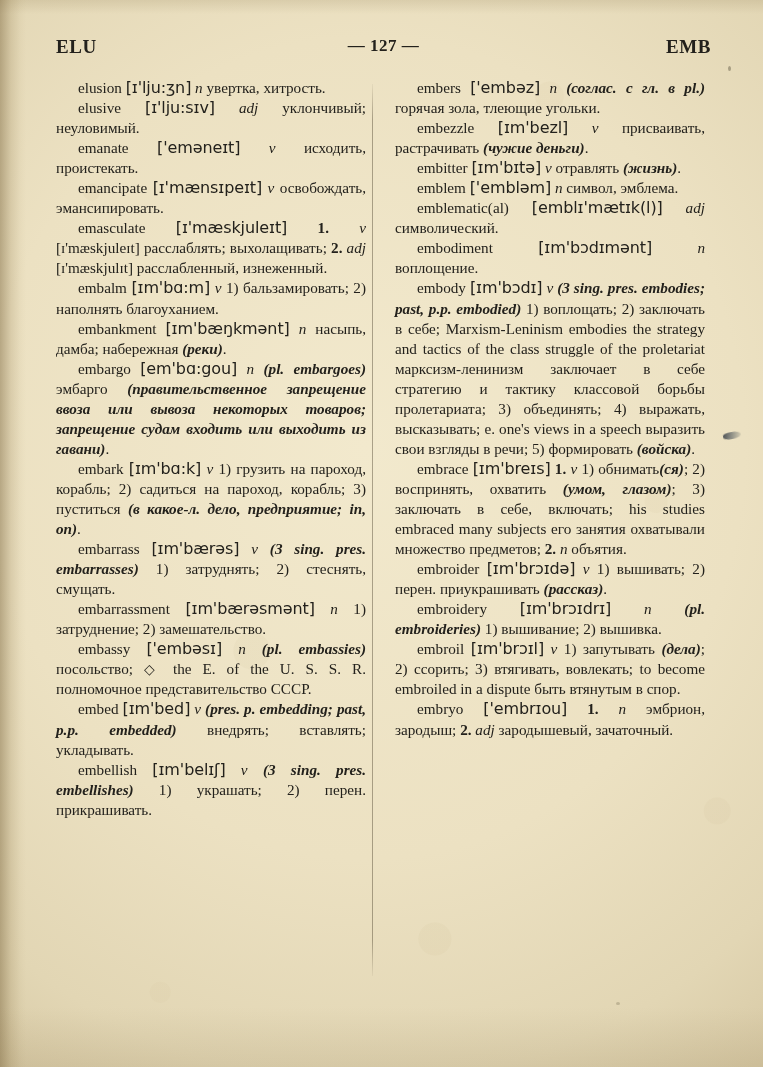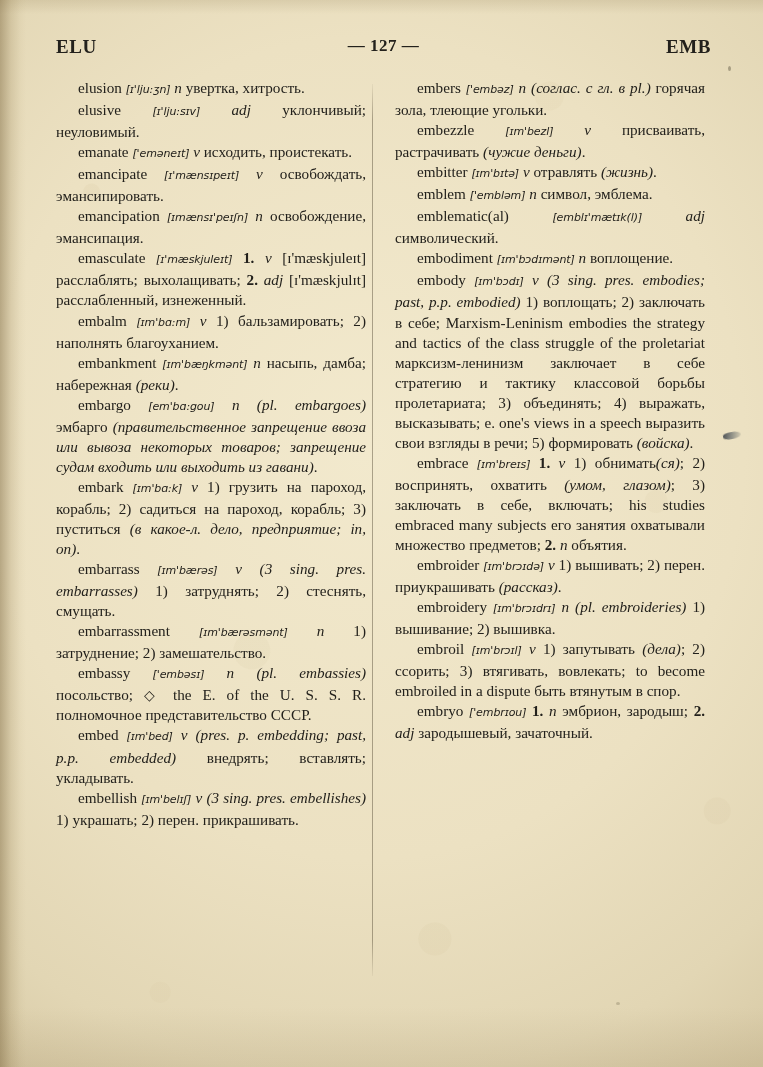--- a/index.html
+++ b/index.html
@@ -111,23 +111,23 @@
       rgba(70,60,40,.42) 96%,
       rgba(70,60,40,.05) 100%);
     pointer-events: none;
   }
 
   p.entry {
     margin: 0;
     text-indent: 22px;
   }
   .hw { font-weight: normal; }
-  .ipa { font-family: "DejaVu Sans", sans-serif; font-size: 11px; letter-spacing: -.1px; font-style: italic; }
+  .ipa { font-family: "DejaVu Sans", sans-serif; font-size: 16px; letter-spacing: -.1px; }
   .pos { font-style: italic; }
-  .gl { font-style: italic; }
+  .gl { font-style: italic; font-weight: bold; }
   .num { font-weight: bold; }
   .dia { font-family: "DejaVu Sans", sans-serif; font-size: 14px; }
 
   
   #margin-mark {
     position: absolute;
     left: 723px;
     top: 432px;
     width: 18px;
     height: 7px;
@@ -167,21 +167,20 @@
   </div>
 
   <div id="rule"></div>
 
   <div id="columns">
     <div class="col left" id="col-left">
         <p class="entry"><span class="hw">elusion</span> <span class="ipa">[ɪ'lju:ʒn]</span> <span class="pos">n</span><span> увертка, хитрость.</span></p>
         <p class="entry"><span class="hw">elusive</span> <span class="ipa">[ɪ'lju:sɪv]</span> <span class="pos">adj</span><span> уклончивый; неуловимый.</span></p>
         <p class="entry"><span class="hw">emanate</span> <span class="ipa">['emǝneɪt]</span> <span class="pos">v</span><span> исходить, проистекать.</span></p>
         <p class="entry"><span class="hw">emancipate</span> <span class="ipa">[ɪ'mænsɪpeɪt]</span> <span class="pos">v</span><span> освобождать, эмансипировать.</span></p>
-        <p class="entry"><span class="hw">emancipation</span> <span class="ipa">[ɪmænsɪ'peɪʃn]</span> <span class="pos">n</span><span> освобождение, эмансипация.</span></p>
         <p class="entry"><span class="hw">emasculate</span> <span class="ipa">[ɪ'mæskjuleɪt]</span><span> <span class="num">1.</span> <span class="pos">v</span> [ɪ'mæskjuleɪt] расслаблять; выхолащивать; <span class="num">2.</span> <span class="pos">adj</span> [ɪ'mæskjulɪt] расслабленный, изнеженный.</span></p>
         <p class="entry"><span class="hw">embalm</span> <span class="ipa">[ɪm'bɑ:m]</span> <span class="pos">v</span><span> 1) бальзамировать; 2) наполнять благоуханием.</span></p>
         <p class="entry"><span class="hw">embankment</span> <span class="ipa">[ɪm'bæŋkmǝnt]</span> <span class="pos">n</span><span> насыпь, дамба; набережная <span class="gl">(реки)</span>.</span></p>
         <p class="entry"><span class="hw">embargo</span> <span class="ipa">[em'bɑ:gou]</span> <span class="pos">n</span><span> <span class="gl">(<span class="pos">pl</span>. embargoes)</span> эмбарго <span class="gl">(правительственное запрещение ввоза или вывоза некоторых товаров; запрещение судам входить или выходить из гавани)</span>.</span></p>
         <p class="entry"><span class="hw">embark</span> <span class="ipa">[ɪm'bɑ:k]</span> <span class="pos">v</span><span> 1) грузить на пароход, корабль; 2) садиться на пароход, корабль; 3) пуститься <span class="gl">(в какое-л. дело, предприятие; in, on)</span>.</span></p>
         <p class="entry"><span class="hw">embarrass</span> <span class="ipa">[ɪm'bærǝs]</span> <span class="pos">v</span><span> <span class="gl">(<span class="pos">3 sing</span>. <span class="pos">pres</span>. embarrasses)</span> 1) затруднять; 2) стеснять, смущать.</span></p>
         <p class="entry"><span class="hw">embarrassment</span> <span class="ipa">[ɪm'bærǝsmǝnt]</span> <span class="pos">n</span><span> 1) затруднение; 2) замешательство.</span></p>
         <p class="entry"><span class="hw">embassy</span> <span class="ipa">['embǝsɪ]</span> <span class="pos">n</span><span> <span class="gl">(<span class="pos">pl</span>. embassies)</span> посольство; <span class="dia">◇</span> the E. of the U. S. S. R. полномочное представительство СССР.</span></p>
         <p class="entry"><span class="hw">embed</span> <span class="ipa">[ɪm'bed]</span> <span class="pos">v</span><span> <span class="gl">(<span class="pos">pres</span>. p. embedding; <span class="pos">past</span>, <span class="pos">p.p</span>. embedded)</span> внедрять; вставлять; укладывать.</span></p>
         <p class="entry"><span class="hw">embellish</span> <span class="ipa">[ɪm'belɪʃ]</span> <span class="pos">v</span><span> <span class="gl">(<span class="pos">3 sing</span>. <span class="pos">pres</span>. embellishes)</span> 1) украшать; 2) перен. прикрашивать.</span></p>

